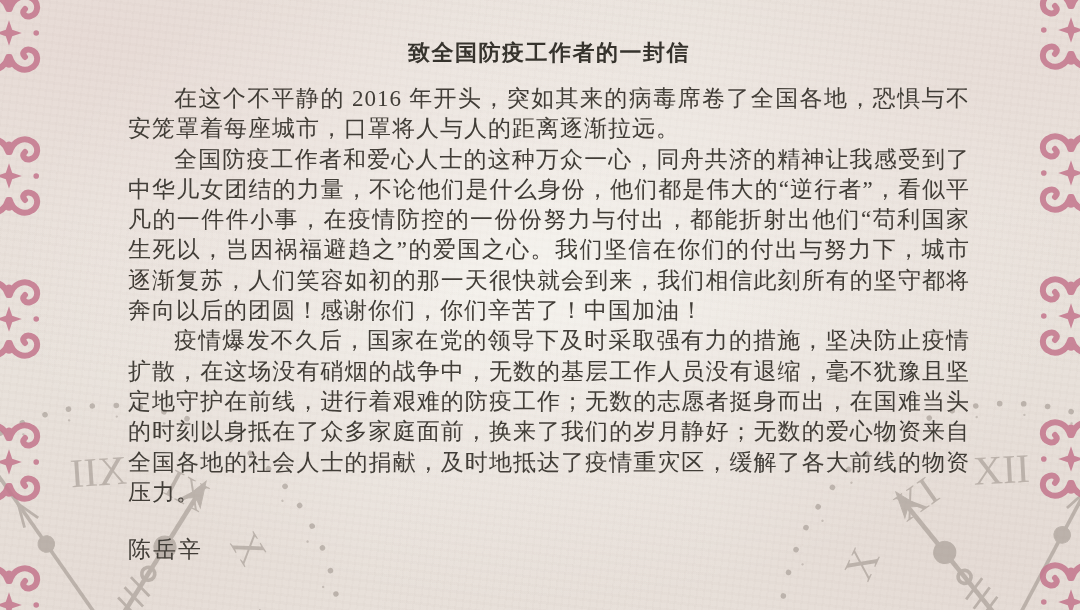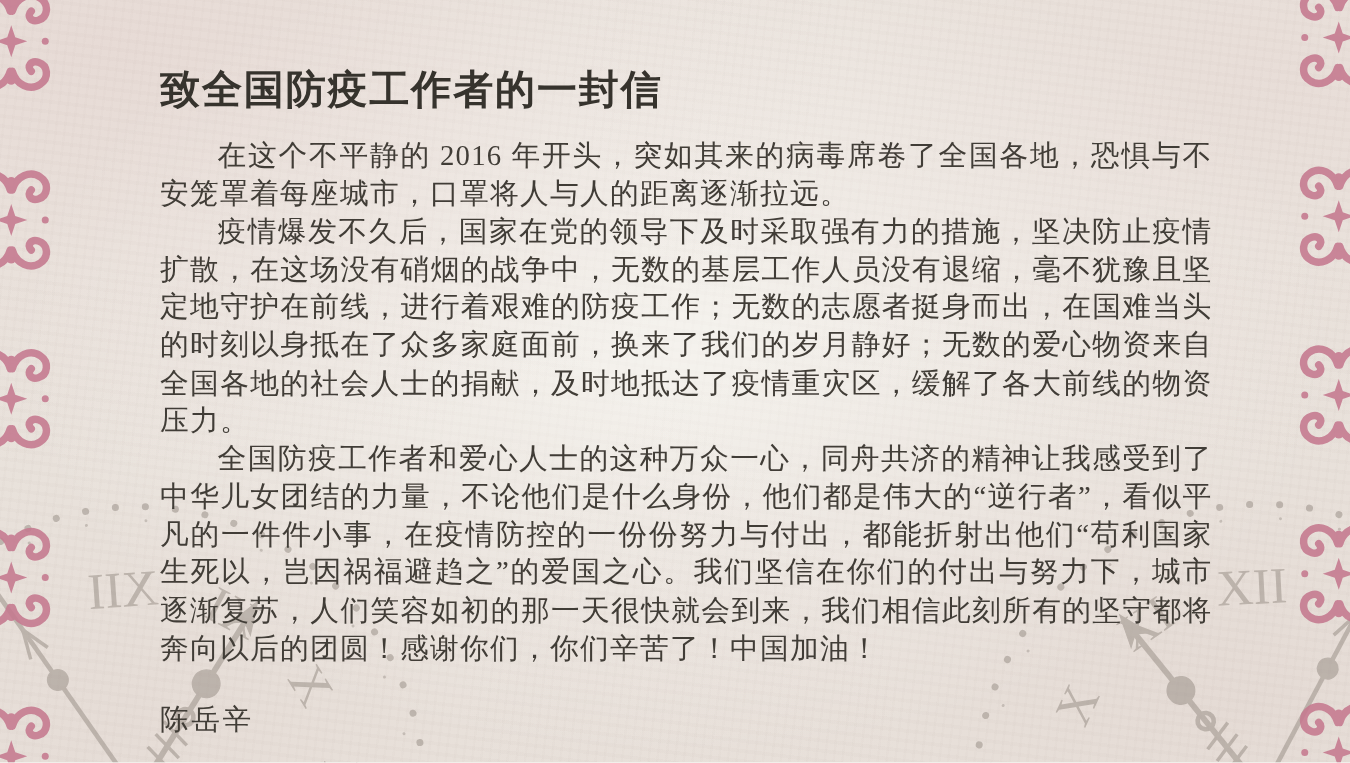--- a/index.html
+++ b/index.html
@@ -23,21 +23,21 @@
   .orn.left{left:-27px;}
   .orn.right{right:-27px;transform:scaleX(-1);}
   
   .clock{position:absolute;color:var(--clock,#8a8078);opacity:.45;}
   .clock svg{width:100%;height:100%;display:block;}
   .clock-left{left:-140px;top:385px;width:500px;height:500px;
               transform:scaleX(-1) rotate(4deg);}
   .clock-right{left:760px;top:383px;width:500px;height:500px;transform:rotate(-3deg);}
   
   .letter{position:absolute;left:128px;right:110px;top:12px;color:var(--ink,#413d37);}
-  .title{margin:38px 0 16px;text-align:left;font-size:32px;font-weight:bold;
+  .title{margin:26px 0 16px;text-align:center;font-size:22px;font-weight:bold;
          letter-spacing:1.5px;color:#36332d;}
   .letter p{margin:0;font-size:23px;line-height:30.3px;letter-spacing:1px;
             text-align:justify;text-indent:2em;}
   .signature{margin-top:26px;text-align:left;padding-right:188px;
              font-size:23px;letter-spacing:2px;}
   .nums text{font-size:44px;font-family:"Liberation Serif","DejaVu Serif",serif;}
 </style>
 </head>
 <body>
 
@@ -155,17 +155,17 @@
     </div>
   <div class="orn right" style="top:560px">
       <svg viewBox="0 0 90 104">
         <use href="#damask"></use>
       </svg>
     </div>
 
   <div class="letter">
     <h1 class="title">致全国防疫工作者的一封信</h1>
     <p>在这个不平静的 2016 年开头，突如其来的病毒席卷了全国各地，恐惧与不安笼罩着每座城市，口罩将人与人的距离逐渐拉远。</p>
+    <p>全国防疫工作者和爱心人士的这种万众一心，同舟共济的精神让我感受到了中华儿女团结的力量，不论他们是什么身份，他们都是伟大的“逆行者”，看似平凡的一件件小事，在疫情防控的一份份努力与付出，都能折射出他们“苟利国家生死以，岂因祸福避趋之”的爱国之心。我们坚信在你们的付出与努力下，城市逐渐复苏，人们笑容如初的那一天很快就会到来，我们相信此刻所有的坚守都将奔向以后的团圆！感谢你们，你们辛苦了！中国加油！</p>
     <p>疫情爆发不久后，国家在党的领导下及时采取强有力的措施，坚决防止疫情扩散，在这场没有硝烟的战争中，无数的基层工作人员没有退缩，毫不犹豫且坚定地守护在前线，进行着艰难的防疫工作；无数的志愿者挺身而出，在国难当头的时刻以身抵在了众多家庭面前，换来了我们的岁月静好；无数的爱心物资来自全国各地的社会人士的捐献，及时地抵达了疫情重灾区，缓解了各大前线的物资压力。</p>
-    <p>全国防疫工作者和爱心人士的这种万众一心，同舟共济的精神让我感受到了中华儿女团结的力量，不论他们是什么身份，他们都是伟大的“逆行者”，看似平凡的一件件小事，在疫情防控的一份份努力与付出，都能折射出他们“苟利国家生死以，岂因祸福避趋之”的爱国之心。我们坚信在你们的付出与努力下，城市逐渐复苏，人们笑容如初的那一天很快就会到来，我们相信此刻所有的坚守都将奔向以后的团圆！感谢你们，你们辛苦了！中国加油！</p>
     <div class="signature">陈岳辛</div>
   </div>
 </div>
 
 </body></html>

